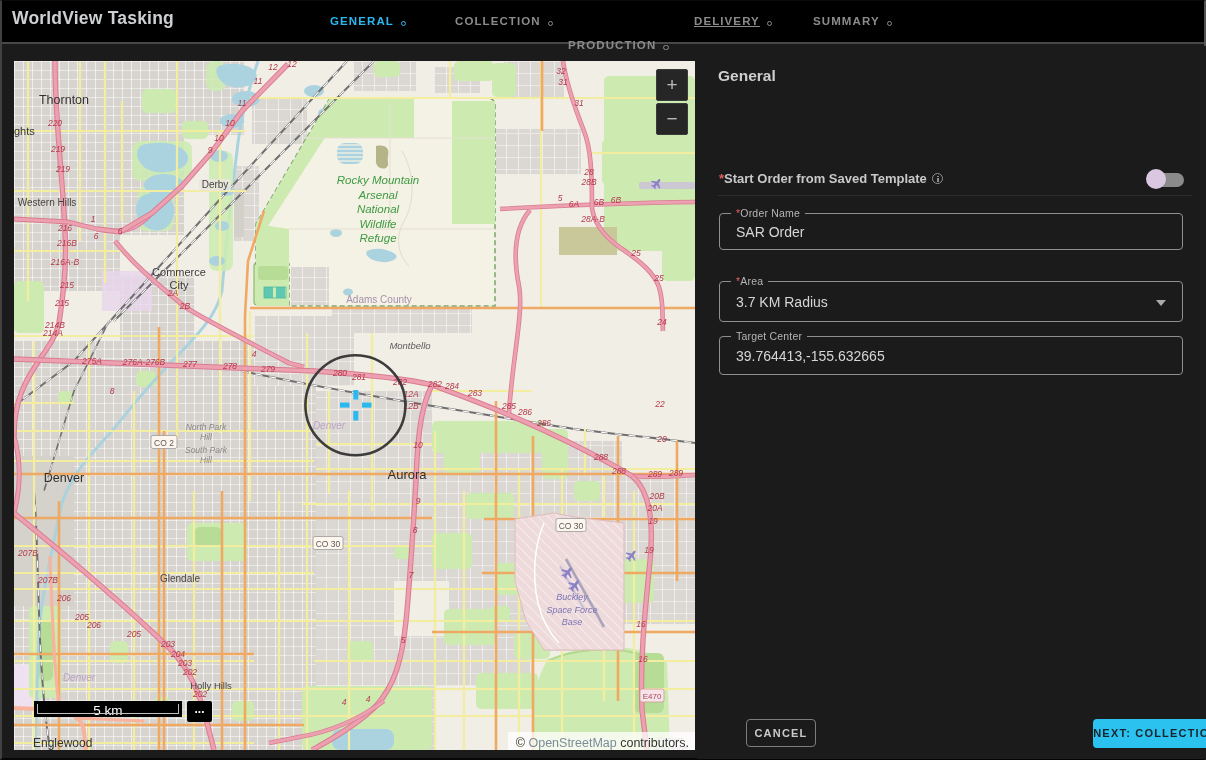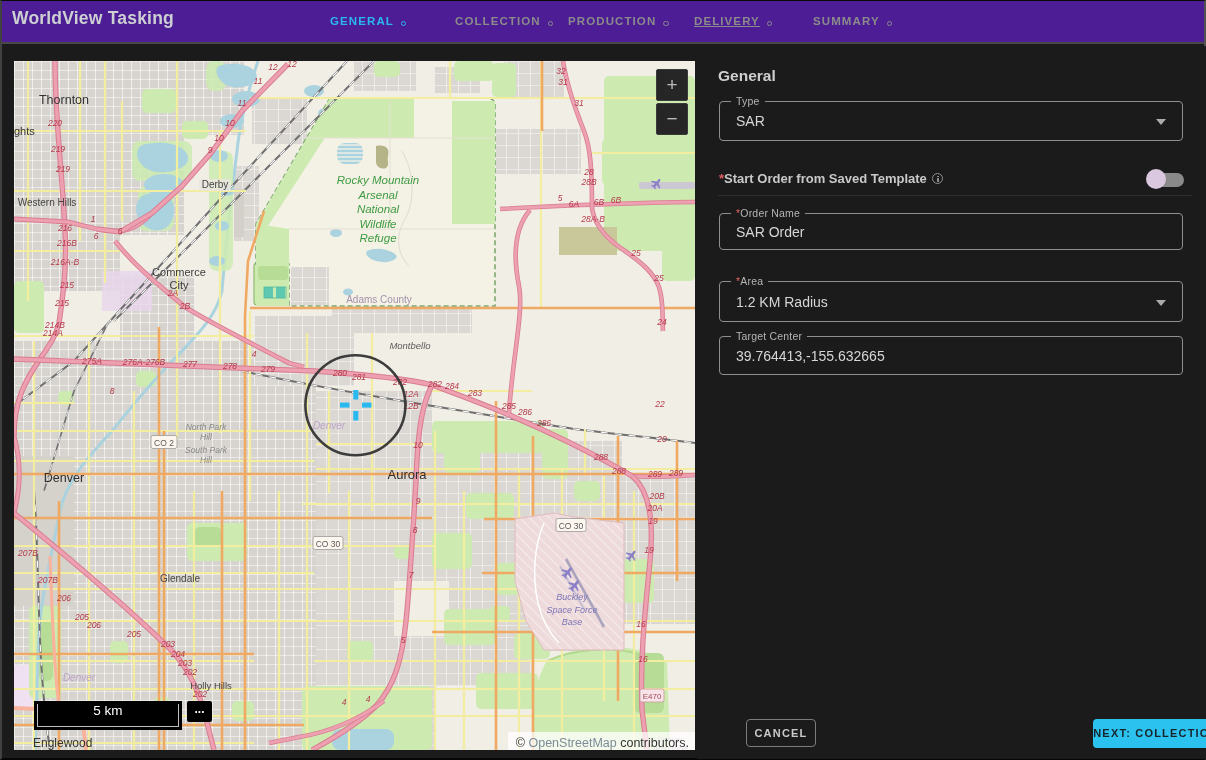--- a/index.html
+++ b/index.html
@@ -3,21 +3,21 @@
 <meta charset="utf-8">
 <style>
   * { margin:0; padding:0; box-sizing:border-box; }
   html,body { width:1206px; height:760px; overflow:hidden; background:#1b1b1b;
     font-family:"Liberation Sans", sans-serif; }
   #frame { position:absolute; left:0; top:0; width:1206px; height:760px;
     border-left:2px solid #414141; border-right:2px solid #525252;
     border-top:1px solid #0a0a0a; border-bottom:2px solid #060606; }
   
   #topbar { position:absolute; left:0; top:0; width:1202px; height:43px;
-    background:#4c1d95; border-bottom:2px solid #484848; }
+    background:#000000; border-bottom:2px solid #484848; }
   #title { position:absolute; left:10px; top:7px; font-size:17.5px; font-weight:bold;
     color:#cdd0d2; letter-spacing:0.2px; }
   .nav { position:absolute; top:14px; font-size:11.5px; font-weight:bold;
     letter-spacing:1.1px; color:#8b8b8b; white-space:nowrap; }
   .nav .circ { display:inline-block; width:5.5px; height:5.5px; border:1.5px solid #8b8b8b;
     border-radius:50%; margin-left:7px; vertical-align:-1px; }
   .nav.active { color:#2bb8f0; }
   .nav.active .circ { border-color:#2bb8f0; }
   
   #panel { position:absolute; left:695px; top:45px; width:509px; height:713px; background:#1b1b1b; }
@@ -51,64 +51,59 @@
   #cancel { left:21px; top:673px; width:70px; height:28px; line-height:26px;
     border:1px solid #7d7d7d; color:#c9c9c9; }
   #next { left:368px; top:673px; width:126px; height:29px; line-height:29px;
     background:#2bc2ef; color:#18242b; }
   
   #map { position:absolute; left:12px; top:60px; width:681px; height:689px; overflow:hidden; background:#f2efe9; }
   #zoomctl { position:absolute; left:642px; top:8px; width:32px; }
   .zbtn { width:32px; height:32px; background:#262626; border:1px solid #3a3a3a;
     color:#b9b9b9; font-size:19px; text-align:center; line-height:29px; border-radius:2px;
     margin-bottom:2px; font-weight:normal; }
-  #scalebar { position:absolute; left:20px; top:640px; width:148px; height:29px; background:#000;
+  #scalebar { position:absolute; left:20px; top:640px; width:148px; height:16px; background:#000;
     color:#fff; font-size:13.5px; text-align:center; line-height:20px; }
   #scalebar .inner { position:absolute; left:3px; right:3px; top:3px; bottom:3px;
     border:1px solid #c0c0c0; border-top:none; }
   #dots { position:absolute; left:173px; top:640px; width:25px; height:21px; background:#000;
     color:#fff; font-size:12px; font-weight:bold; text-align:center; line-height:17px; border-radius:2px; }
   #attr { position:absolute; right:0; bottom:0; height:18px; background:rgba(255,255,255,0.75);
     font-size:12.5px; color:#333; padding:0 6px 0 8px; line-height:22px; }
   #attr .osm { color:#7d8b99; }
 </style>
 </head>
 <body>
 <div id="frame">
   <div id="topbar">
     <div id="title">WorldView Tasking</div>
     <div class="nav active" style="left:328px;">GENERAL<span class="circ"></span></div>
     <div class="nav" style="left:453px;">COLLECTION<span class="circ"></span></div>
-    <div class="nav" style="left:566px;">PRODUCTION<span class="circ"></span></div>
+    <div class="nav" style="left:566px;margin-top:24px;">PRODUCTION<span class="circ"></span></div>
     <div class="nav" style="left:692px;text-decoration:underline;">DELIVERY<span class="circ"></span></div>
     <div class="nav" style="left:811px;">SUMMARY<span class="circ"></span></div>
   </div>
 
   <div id="panel">
     <div class="h1">General</div>
-    <div class="fld" style="top:55px; height:40px;">
-      <span class="lab">Type</span>
-        <span class="val">SAR</span>
-        <span class="caret"></span>
-    </div>
     <div id="togglerow">
       <span class="txt"><span class="red">*</span>Start Order from Saved Template</span><span class="info"></span>
       <div id="switch">
           <div class="track"></div>
           <div class="thumb"></div>
         </div>
     </div>
     <div id="divider"></div>
     <div class="fld" style="top:167px; height:37px;">
       <span class="lab"><span class="red">*</span>Order Name</span>
         <span class="val">SAR Order</span>
     </div>
     <div class="fld" style="top:235px; height:41px;text-decoration:underline;">
       <span class="lab"><span class="red">*</span>Area</span>
-        <span class="val">1.2 KM Radius</span>
+        <span class="val">3.7 KM Radius</span>
         <span class="caret"></span>
     </div>
     <div class="fld" style="top:290px; height:39px;">
       <span class="lab">Target Center</span>
         <span class="val">39.764413,-155.632665</span>
     </div>
     <div class="btn" id="cancel">CANCEL</div>
     <div class="btn" id="next">NEXT: COLLECTION</div>
   </div>
 

